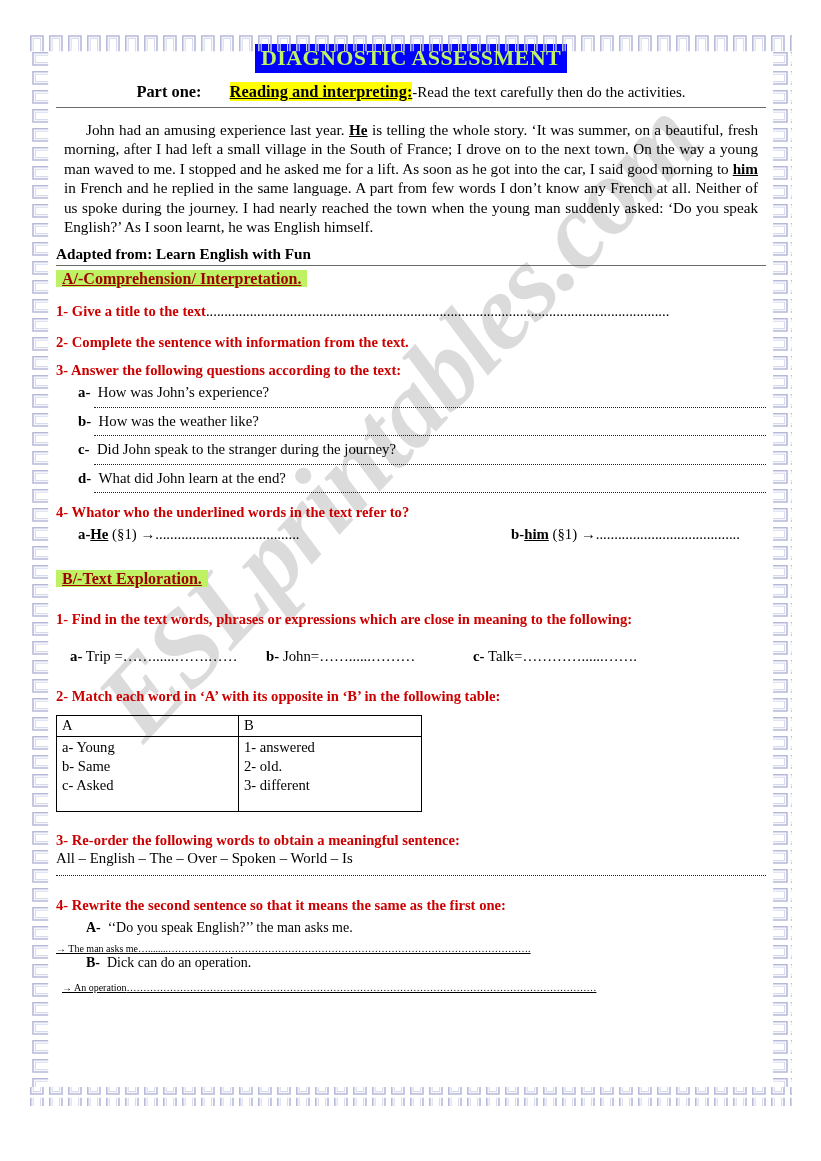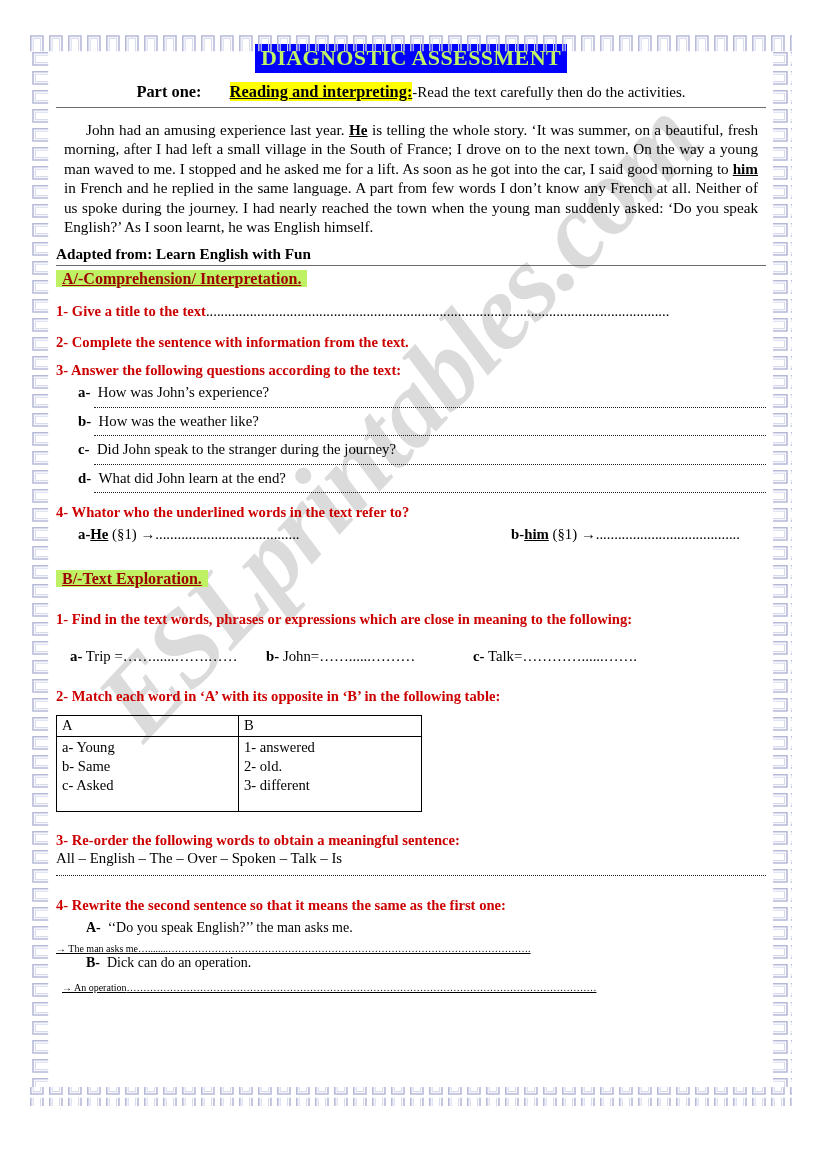--- a/index.html
+++ b/index.html
@@ -348,21 +348,21 @@
         <td class="cells">
           <div>1- answered</div>
           <div>2- old.</div>
           <div>3- different</div>
         </td>
       </tr>
     </tbody>
   </table>
 
   <div class="q" style="margin-top:20px;"><span>3- Re-order the following words to obtain a meaningful sentence:</span></div>
-  <div class="wordbank">All – English – The – Over – Spoken – Talk – Is</div>
+  <div class="wordbank">All – English – The – Over – Spoken – World – Is</div>
   <div class="fullline"></div>
 
   <div class="q" style="margin-top:21px;"><span>4- Rewrite the second sentence so that it means the same as the first one:</span></div>
 
   <div class="rewrite-a"><b>A-</b>&nbsp;&nbsp;<span>‘‘Do you speak English?’’ the man asks me.</span></div>
   <div class="arrow-line"><span>→ The man asks me</span><span>…........……………………………………………………………………………………………….</span></div>
 
   <div class="rewrite-a" style="margin-top:0;"><b>B-</b>&nbsp;&nbsp;<span>Dick can do an operation.</span></div>
   <div class="arrow-line" style="margin-top:11px;padding-left:6px;"><span>→ An operation</span><span>……………………………………………………………………………………………………………………………</span></div>
 

